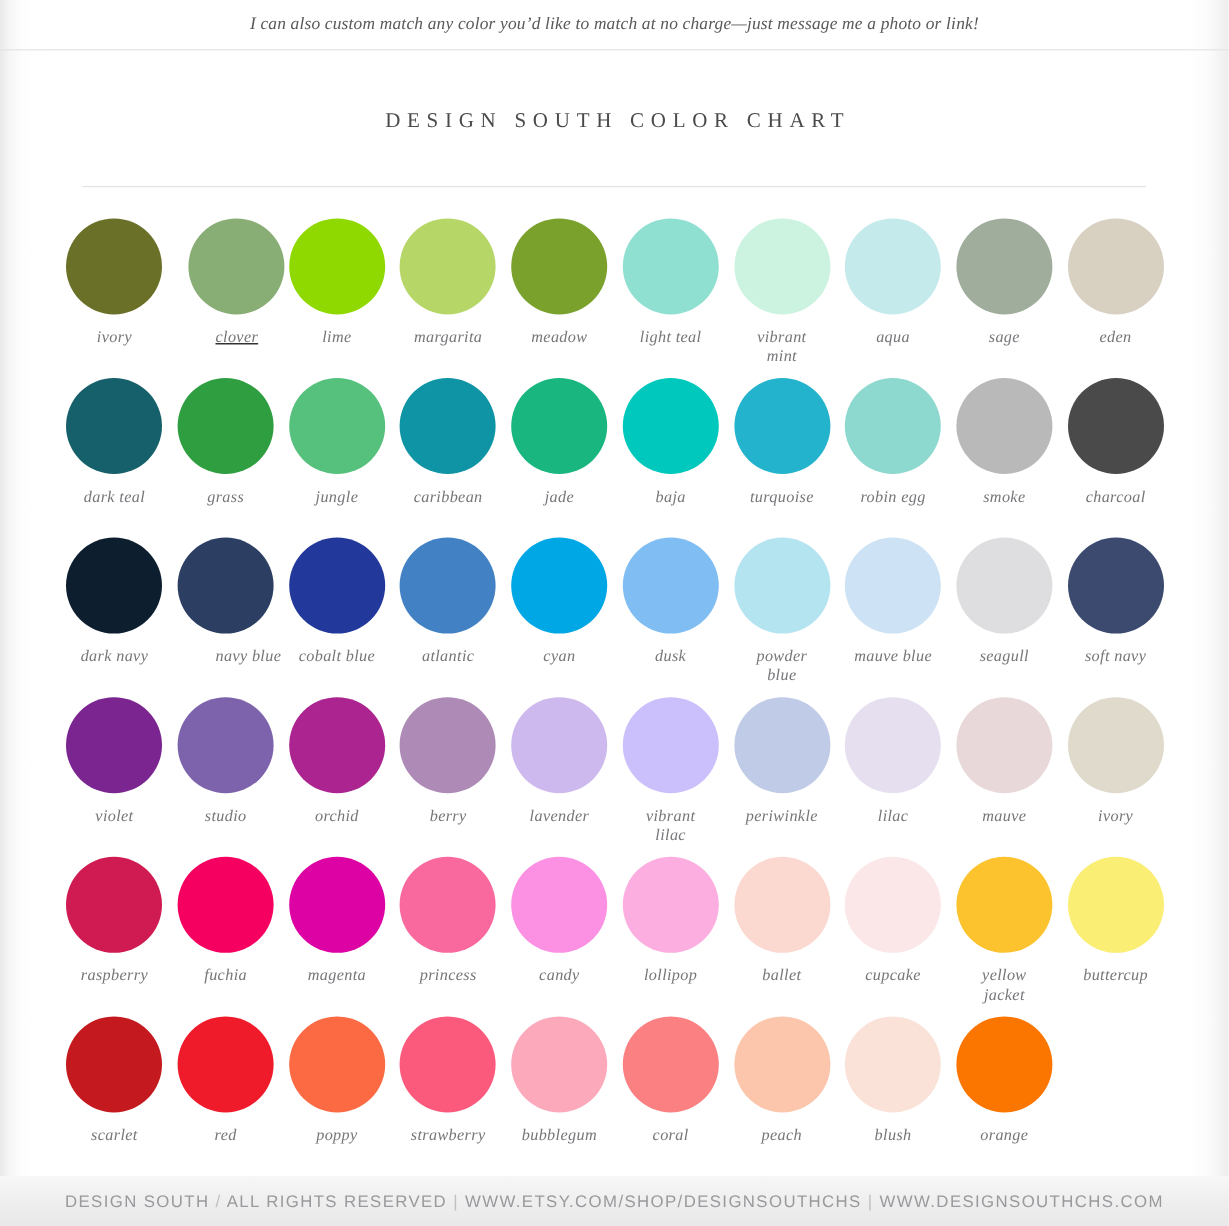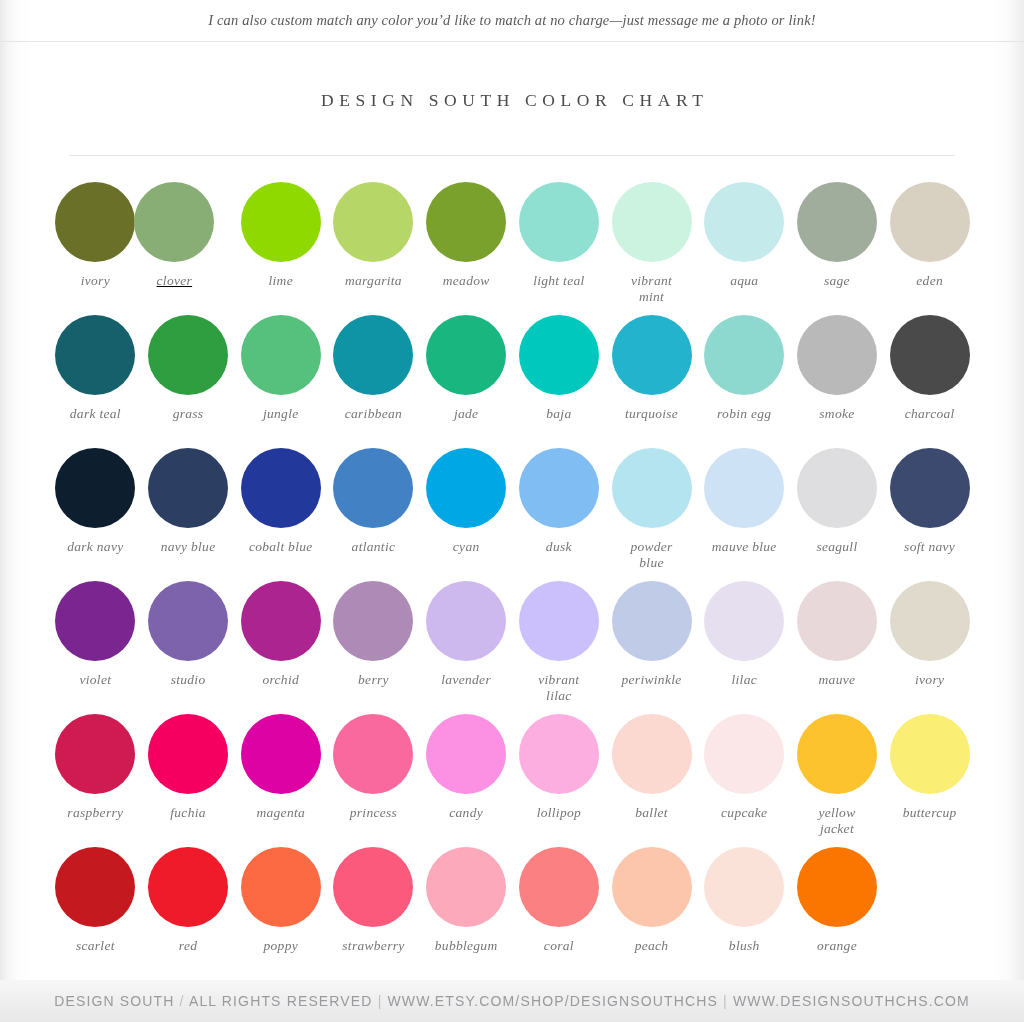--- a/index.html
+++ b/index.html
@@ -137,21 +137,21 @@
 
 <div id="chart-title">DESIGN SOUTH COLOR CHART</div>
 <div id="title-rule"></div>
 
 <div id="swatch-grid">
     <div class="swatch-row">
       <div class="swatch-cell" style="left: 0px;">
         <span class="swatch-dot" style="background: rgb(107, 112, 41);"></span>
         <span class="swatch-label">ivory</span>
       </div>
-      <div class="swatch-cell" style="left: 79px; text-decoration: underline;">
+      <div class="swatch-cell" style="left: 102px; text-decoration: underline;">
         <span class="swatch-dot" style="background: rgb(136, 173, 117);"></span>
         <span class="swatch-label">clover</span>
       </div>
       <div class="swatch-cell" style="left: 185.4px;">
         <span class="swatch-dot" style="background: rgb(144, 217, 0);"></span>
         <span class="swatch-label">lime</span>
       </div>
       <div class="swatch-cell" style="left: 278.1px;">
         <span class="swatch-dot" style="background: rgb(182, 215, 104);"></span>
         <span class="swatch-label">margarita</span>
@@ -222,21 +222,21 @@
       <div class="swatch-cell" style="left: 834.3px;">
         <span class="swatch-dot" style="background: rgb(74, 74, 74);"></span>
         <span class="swatch-label">charcoal</span>
       </div>
     </div>
     <div class="swatch-row">
       <div class="swatch-cell" style="left: 0px;">
         <span class="swatch-dot" style="background: rgb(13, 31, 47);"></span>
         <span class="swatch-label">dark navy</span>
       </div>
-      <div class="swatch-cell" style="left: 92.7px;">
+      <div class="swatch-cell" style="left: 92.7px; text-align: right;">
         <span class="swatch-dot" style="background: rgb(44, 63, 99);"></span>
         <span class="swatch-label">navy blue</span>
       </div>
       <div class="swatch-cell" style="left: 185.4px;">
         <span class="swatch-dot" style="background: rgb(34, 57, 155);"></span>
         <span class="swatch-label">cobalt blue</span>
       </div>
       <div class="swatch-cell" style="left: 278.1px;">
         <span class="swatch-dot" style="background: rgb(66, 129, 196);"></span>
         <span class="swatch-label">atlantic</span>

